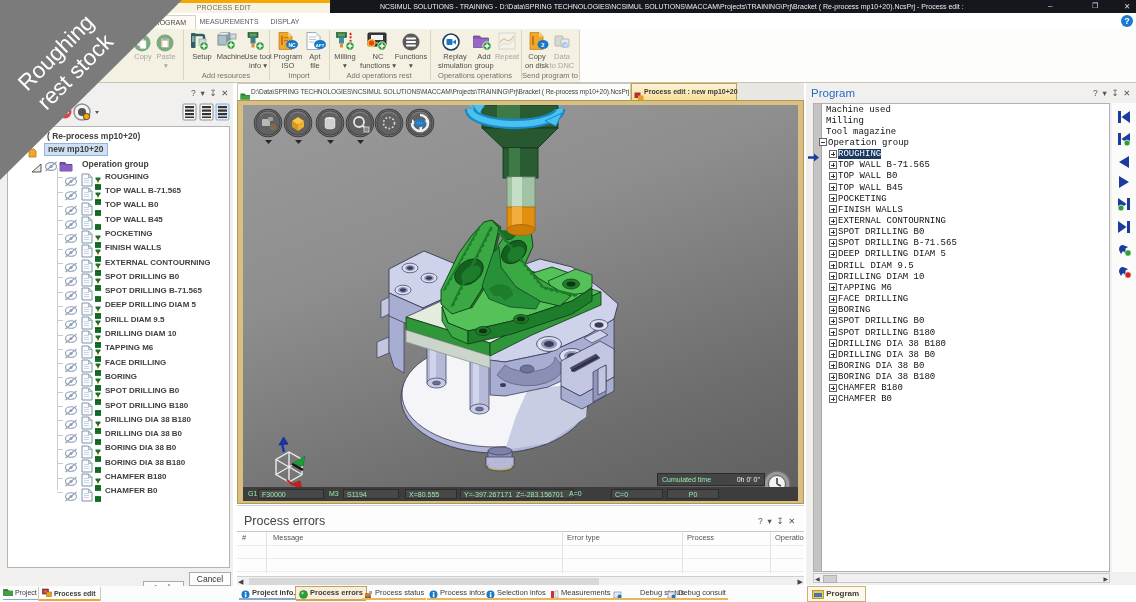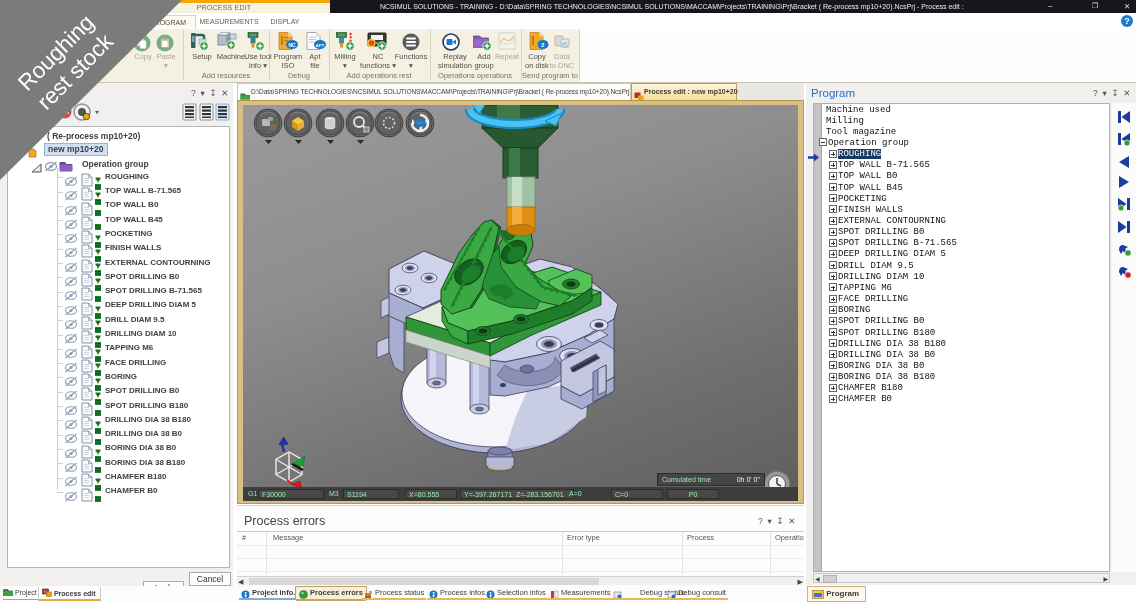--- a/index.html
+++ b/index.html
@@ -72,21 +72,21 @@
     <div class="abs" id="ribbon"></div>
     <div class="abs" id="ribbonwhite"></div>
     <div class="abs" id="ribbonicons" style="left:0;top:0;width:1136px;height:83px;">
       <div class="rsep" style="left:183px;"></div>
       <div class="rsep" style="left:269px;"></div>
       <div class="rsep" style="left:329px;"></div>
       <div class="rsep" style="left:430px;"></div>
       <div class="rsep" style="left:521px;"></div>
       <div class="rsep" style="left:579px;"></div>
       <div class="glabel" style="left:166px;width:120px;">Add resources</div>
-      <div class="glabel" style="left:239px;width:120px;">Debug</div>
+      <div class="glabel" style="left:239px;width:120px;">Import</div>
       <div class="glabel" style="left:319px;width:120px;">Add operations rest</div>
       <div class="glabel" style="left:415px;width:120px;">Operations operations</div>
       <div class="glabel" style="left:490px;width:120px;">Send program to</div>
       <div class="abs" style="left:133px;top:33px;"><svg width="18" height="18" viewBox="0 0 18 18" style="">
           <circle cx="9" cy="9" r="8.5" fill="#7aab80"></circle>
           <rect x="4.5" y="4" width="6" height="8" rx="1" fill="#e8f0e8"></rect>
           <rect x="7" y="6.5" width="6" height="8" rx="1" fill="#fff" stroke="#cdd" stroke-width=".5"></rect>
         </svg></div>
       <div class="rlabel dis" style="left:103px;top:53px;width:80px;">Copy</div>
       <div class="abs" style="left:156px;top:33px;"><svg width="18" height="18" viewBox="0 0 18 18" style="">

